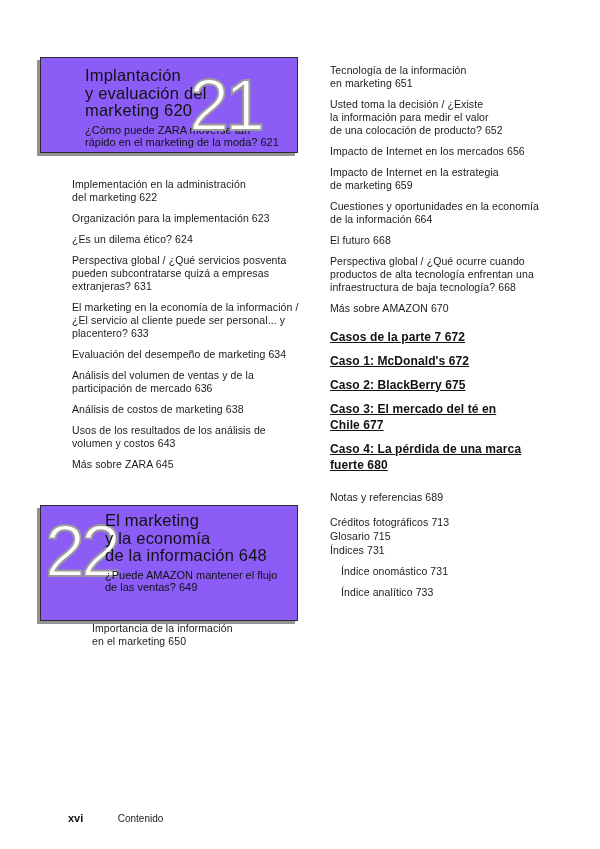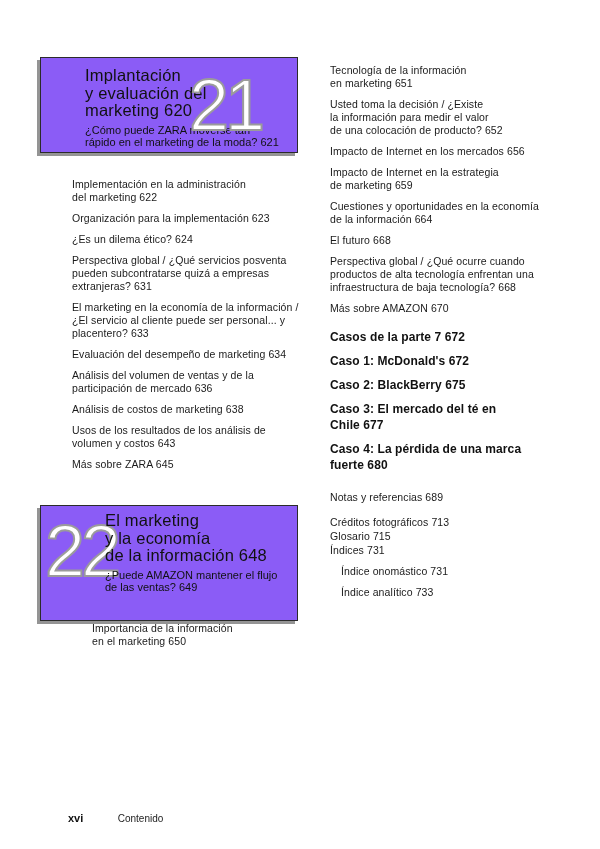--- a/index.html
+++ b/index.html
@@ -71,20 +71,21 @@
     white-space: pre-line;
     letter-spacing: 0.1px;
     color: #1a1a1a;
   }
   .entry.bold {
     font-weight: 700;
     font-size: 12px;
     line-height: 16px;
     margin-bottom: 8px;
     color: #111;
+    text-decoration: underline;
   }
   .entry.tight  { margin-bottom: 1px; }
   .entry.indent { padding-left: 11px; margin-top: 8px; }
   .gap-lg { margin-top: 14px; }
   .gap-xl { margin-top: 18px; }
   .mb-md  { margin-bottom: 12px; }
 
   
   .footer { position: absolute; left: 68px; top: 808px; }
   .folio   { font-size: 11px; font-weight: 700; color: #111; }

